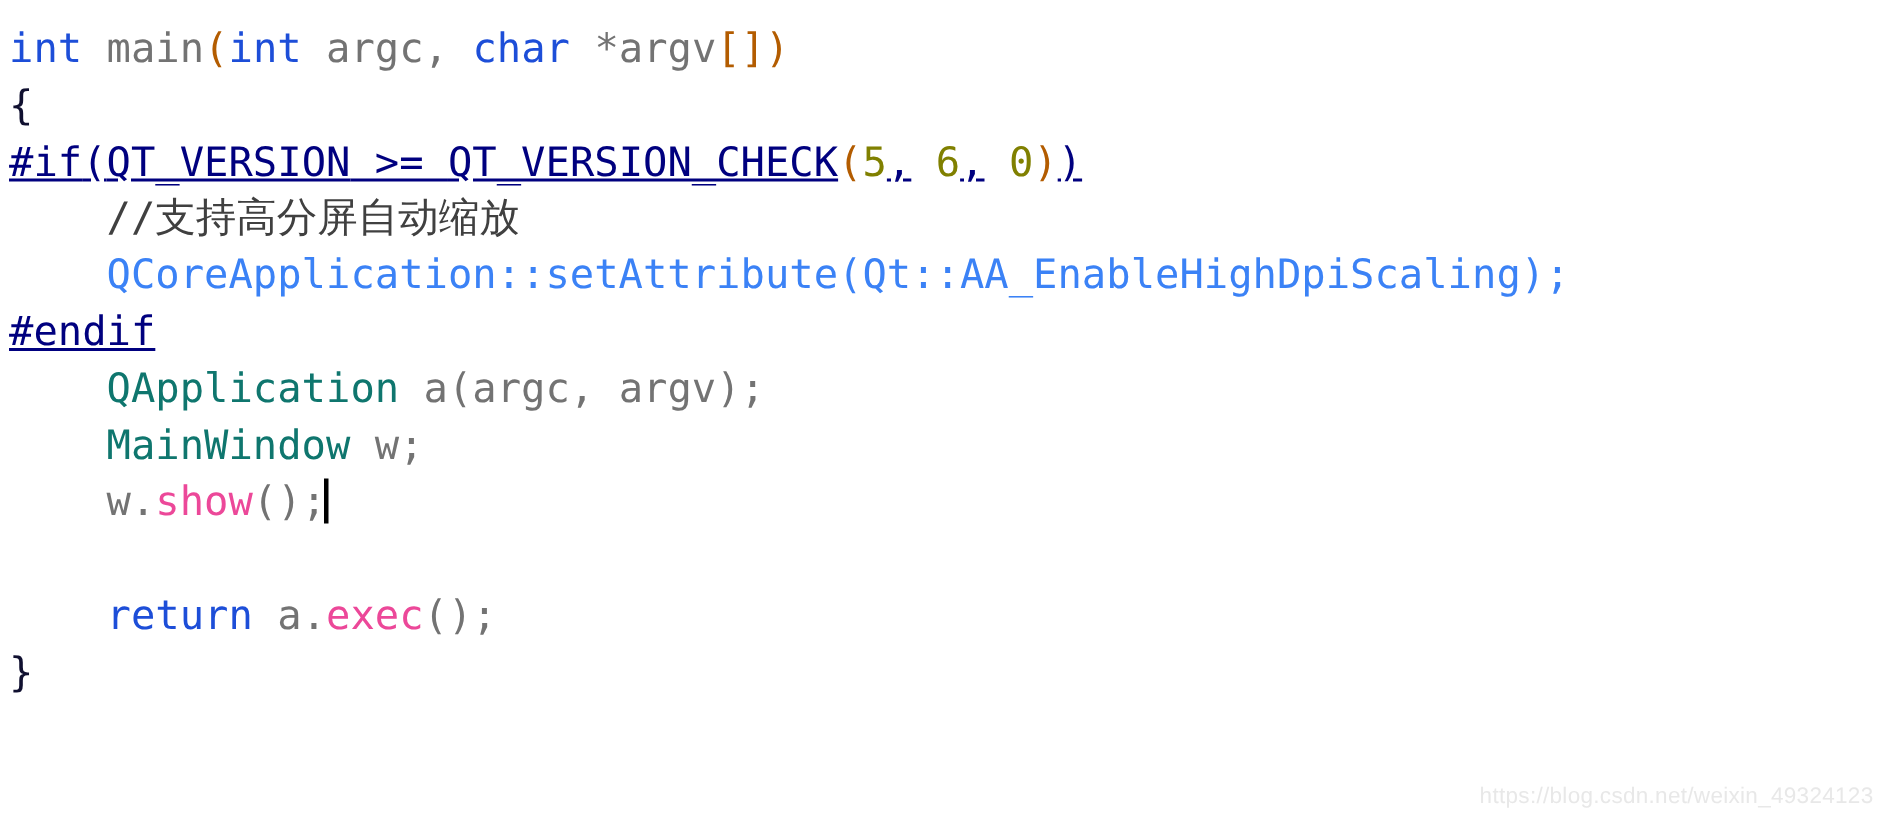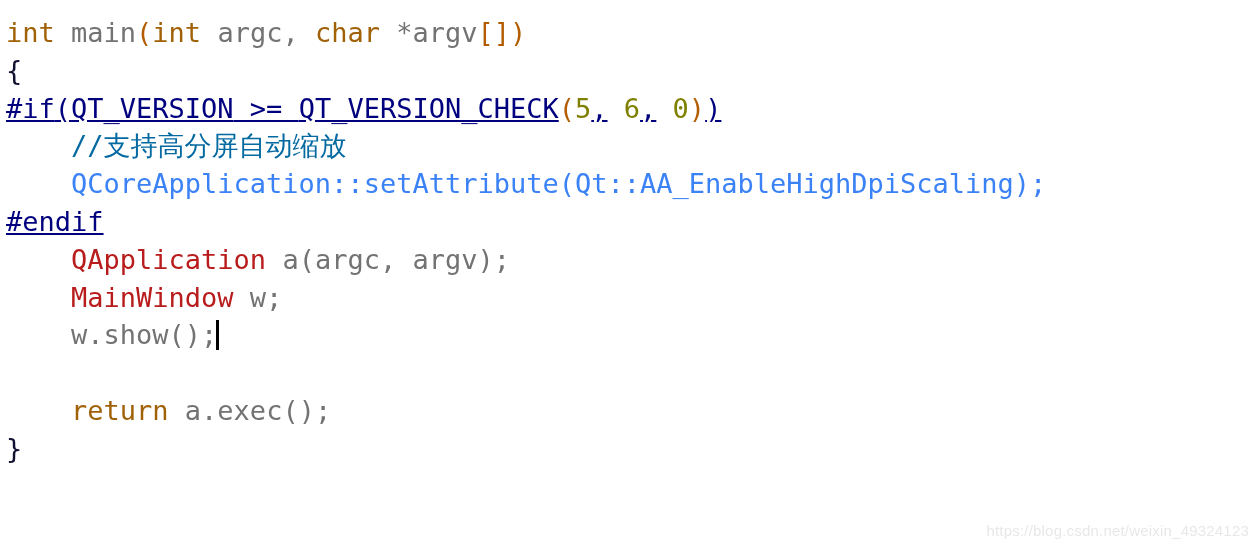--- a/index.html
+++ b/index.html
@@ -29,27 +29,27 @@
     font-size: 27px;
     line-height: 37.8px;
     letter-spacing: 0px;
   }
   .code-line {
     white-space: pre;
     height: 37.8px;
     display: block;
   }
   .tok { white-space: pre; }
-  .t-keyword   { color: #a16207; margin-top: 44px; }
+  .t-keyword   { color: #1d4ed8; margin-top: 44px; }
   .t-ident     { color: #737373; }
   .t-preproc   { color: #00007f; text-decoration: underline; }
   .t-plain     { color: #3b82f6; }
-  .t-class     { color: #b91c1c; }
-  .t-member    { color: #737373; }
-  .t-comment   { color: #0369a1; margin-top: 28px; }
+  .t-class     { color: #0f766e; }
+  .t-member    { color: #ec4899; }
+  .t-comment   { color: #404040; margin-top: 28px; }
   .t-number    { color: #808000; }
   .t-bracket   { color: #b35c00; }
   .t-brace     { color: #101030; }
 
   .cursor {
     display: inline-block;
     width: 3px;
     height: 30px;
     background: #000000;
     vertical-align: -6px;

